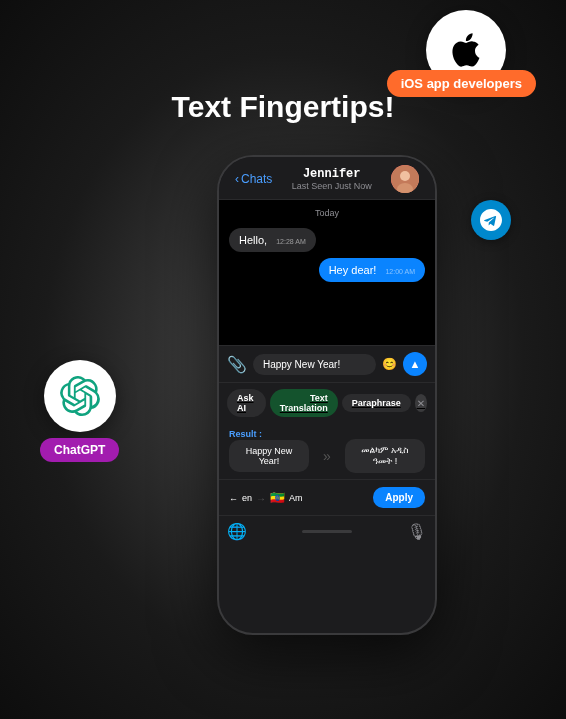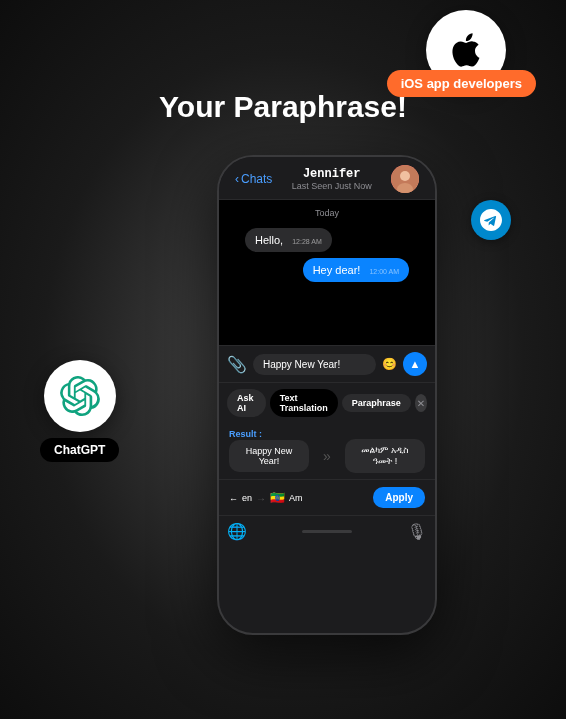--- a/index.html
+++ b/index.html
@@ -61,21 +61,21 @@
       height: 72px;
       background: white;
       border-radius: 50%;
       display: flex;
       align-items: center;
       justify-content: center;
       box-shadow: 0 4px 20px rgba(0,0,0,0.4);
       margin-bottom: 6px;
     }
     .chatgpt-label {
-      background: #000000;
+      background: #a21caf;
       color: white;
       font-size: 12px;
       font-weight: 600;
       padding: 5px 14px;
       border-radius: 20px;
     }
 
     
     .heading-area {
       position: absolute;
@@ -154,21 +154,21 @@
       align-items: center;
       justify-content: center;
       font-size: 12px;
       overflow: hidden;
     }
 
     
     .chat-area {
       background: #000;
       flex: 1;
-      padding: 8px 26px;
+      padding: 8px 10px;
       display: flex;
       flex-direction: column;
       gap: 6px;
       height: 145px;
       overflow: hidden;
     }
     .date-label {
       color: #8e8e93;
       font-size: 9px;
       text-align: center;
@@ -240,31 +240,33 @@
     }
 
     
     .toolbar {
       background: #1c1c1e;
       padding: 6px 8px;
       display: flex;
       gap: 4px;
       align-items: center;
       border-top: 1px solid #2a2a2c;
+      text-decoration: underline;
     }
     .tool-btn {
       padding: 4px 10px;
       border-radius: 14px;
       font-size: 9px;
       font-weight: 600;
       color: white;
       background: #2c2c2e;
     }
     .tool-btn.active {
-      background: #000000;
+      background: #14532d;
+      text-align: right;
     }
     .tool-close {
       width: 18px;
       height: 18px;
       background: #3a3a3c;
       border-radius: 50%;
       display: flex;
       align-items: center;
       justify-content: center;
       color: #8e8e93;
@@ -380,21 +382,21 @@
 
 <div class="ios-label">iOS app developers</div>
 
 <div class="telegram-badge">
   <svg width="22" height="22" viewBox="0 0 24 24" fill="white">
     <path d="M12 0C5.373 0 0 5.373 0 12s5.373 12 12 12 12-5.373 12-12S18.627 0 12 0zm5.562 8.248l-2.03 9.57c-.148.658-.537.818-1.084.508l-3-2.21-1.447 1.394c-.16.16-.295.295-.605.295l.213-3.053 5.56-5.023c.242-.213-.054-.333-.373-.12l-6.871 4.326-2.962-.924c-.643-.204-.657-.643.136-.953l11.57-4.461c.537-.194 1.006.131.893.651z"></path>
   </svg>
 </div>
 
 <div class="heading-area">
-  <div class="heading-line2">Your Paraphrase!</div>
+  <div class="heading-line2">Text Fingertips!</div>
 </div>
 
 <div class="chatgpt-badge">
   <div class="chatgpt-circle">
     <svg width="40" height="40" viewBox="0 0 24 24" fill="none" xmlns="http://www.w3.org/2000/svg">
       <path d="M22.282 9.821a5.985 5.985 0 0 0-.516-4.91 6.046 6.046 0 0 0-6.51-2.9A6.065 6.065 0 0 0 4.981 4.18a5.985 5.985 0 0 0-3.998 2.9 6.046 6.046 0 0 0 .743 7.097 5.98 5.98 0 0 0 .51 4.911 6.051 6.051 0 0 0 6.515 2.9A5.985 5.985 0 0 0 13.26 24a6.056 6.056 0 0 0 5.772-4.206 5.99 5.99 0 0 0 3.997-2.9 6.056 6.056 0 0 0-.747-7.073zM13.26 22.43a4.476 4.476 0 0 1-2.876-1.04l.141-.081 4.779-2.758a.795.795 0 0 0 .392-.681v-6.737l2.02 1.168a.071.071 0 0 1 .038.052v5.583a4.504 4.504 0 0 1-4.494 4.494zM3.6 18.304a4.47 4.47 0 0 1-.535-3.014l.142.085 4.783 2.759a.771.771 0 0 0 .78 0l5.843-3.369v2.332a.08.08 0 0 1-.032.067L9.773 19.97a4.5 4.5 0 0 1-6.173-1.667zm-1.23-10.65a4.471 4.471 0 0 1 2.34-1.97V11.6a.766.766 0 0 0 .388.677l5.815 3.355-2.02 1.168a.076.076 0 0 1-.071 0l-4.83-2.786A4.504 4.504 0 0 1 2.37 7.654zm16.57 3.855l-5.837-3.375 2.02-1.164a.076.076 0 0 1 .071 0l4.83 2.786a4.498 4.498 0 0 1-.676 8.105v-5.27a.79.79 0 0 0-.408-.682zm2.01-3.023l-.141-.085-4.774-2.782a.776.776 0 0 0-.785 0L9.409 9.19V6.86a.071.071 0 0 1 .028-.061l4.83-2.787a4.5 4.5 0 0 1 6.68 4.66zm-12.64 4.135l-2.02-1.164a.08.08 0 0 1-.038-.057V6.075a4.5 4.5 0 0 1 7.375-3.453l-.142.08L8.704 5.46a.795.795 0 0 0-.393.681zm1.097-2.365l2.602-1.5 2.607 1.5v2.999l-2.597 1.5-2.607-1.5z" fill="#10a37f"></path>
     </svg>
   </div>
   <div class="chatgpt-label">ChatGPT</div>
 </div>

